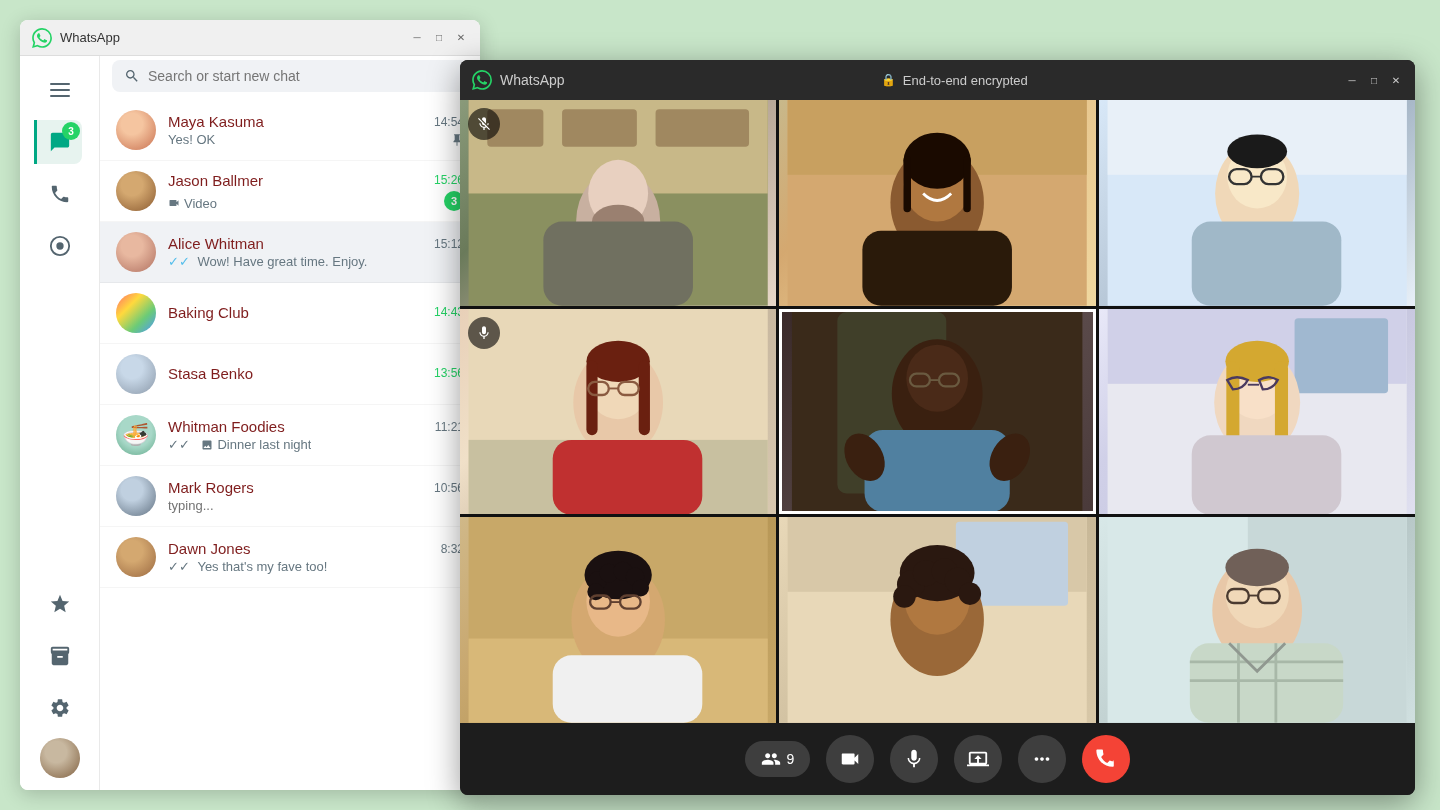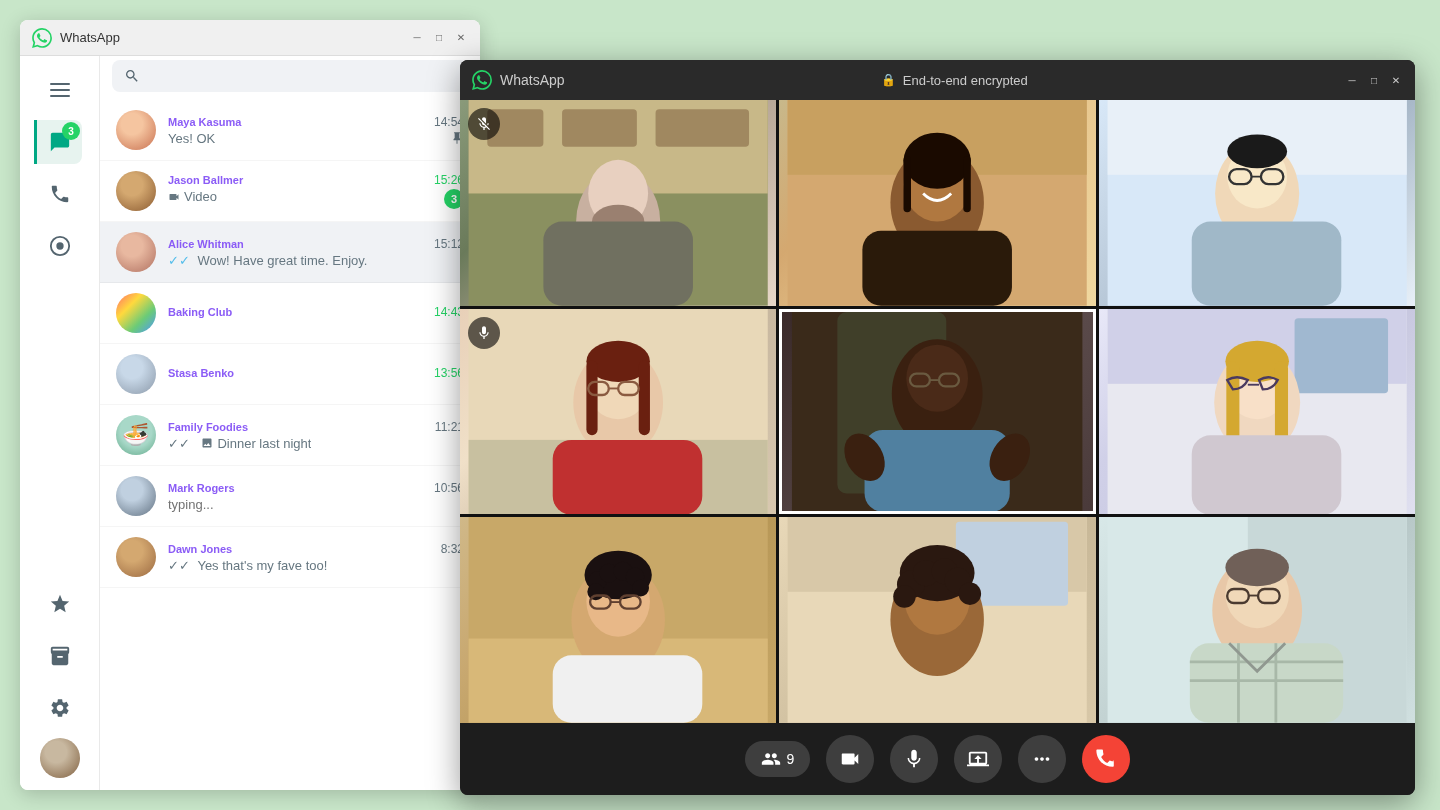--- a/index.html
+++ b/index.html
@@ -235,35 +235,35 @@
     }
 
     .chat-name-row {
       display: flex;
       align-items: center;
       justify-content: space-between;
       margin-bottom: 2px;
     }
 
     .chat-name {
-      font-size: 11px;
-      font-weight: 700;
-      color: #8b5cf6;
+      font-size: 15px;
+      font-weight: 400;
+      color: #7f1d1d;
     }
 
     .chat-time {
       font-size: 12px;
       color: #667781;
     }
 
     .chat-time.green { color: #25d366; }
 
     .chat-preview-row {
       display: flex;
-      align-items: flex-start;
+      align-items: flex-end;
       justify-content: space-between;
     }
 
     .chat-preview {
       font-size: 13px;
       color: #667781;
       white-space: nowrap;
       overflow: hidden;
       text-overflow: ellipsis;
       max-width: 200px;
@@ -529,20 +529,21 @@
         <div class="avatar-circle av-self"></div>
       </div>
     </div>
 
     <div class="chat-list-panel">
 
       <div class="search-bar">
         <svg width="16" height="16" viewBox="0 0 24 24" fill="#54656f">
           <path d="M15.5 14h-.79l-.28-.27C15.41 12.59 16 11.11 16 9.5 16 5.91 13.09 3 9.5 3S3 5.91 3 9.5 5.91 16 9.5 16c1.61 0 3.09-.59 4.23-1.57l.27.28v.79l5 4.99L20.49 19l-4.99-5zm-6 0C7.01 14 5 11.99 5 9.5S7.01 5 9.5 5 14 7.01 14 9.5 11.99 14 9.5 14z"></path>
         </svg>
+        <input class="search-input" type="text" placeholder="Search or start new chat" style="">
       </div>
 
       <div class="chat-list">
 
         <div class="chat-item">
           <div class="avatar-circle av-maya"></div>
           <div class="chat-info">
             <div class="chat-name-row">
               <span class="chat-name">Maya Kasuma</span>
               <span class="chat-time">14:54</span>
@@ -607,21 +608,21 @@
               <span class="chat-name">Stasa Benko</span>
               <span class="chat-time green">13:56</span>
             </div>
           </div>
         </div>
 
         <div class="chat-item">
           <div class="avatar-circle av-family" style="font-size:22px; display:flex; align-items:center; justify-content:center;">🍜</div>
           <div class="chat-info">
             <div class="chat-name-row">
-              <span class="chat-name">Family Foodies</span>
+              <span class="chat-name">Whitman Foodies</span>
               <span class="chat-time">11:21</span>
             </div>
             <div class="chat-preview-row">
               <span class="chat-preview">
                 <span style="color:#667781">✓✓</span>&nbsp;
                 <svg width="12" height="12" viewBox="0 0 24 24" fill="#667781">
                     <path d="M21 19V5c0-1.1-.9-2-2-2H5c-1.1 0-2 .9-2 2v14c0 1.1.9 2 2 2h14c1.1 0 2-.9 2-2zM8.5 13.5l2.5 3.01L14.5 12l4.5 6H5l3.5-4.5z"></path>
                   </svg>
                 Dinner last night
               </span>

